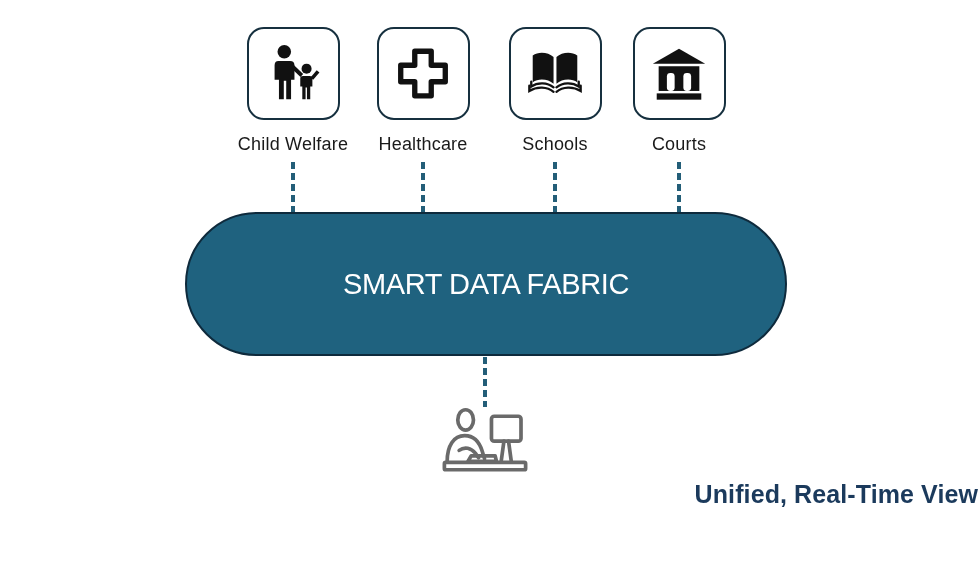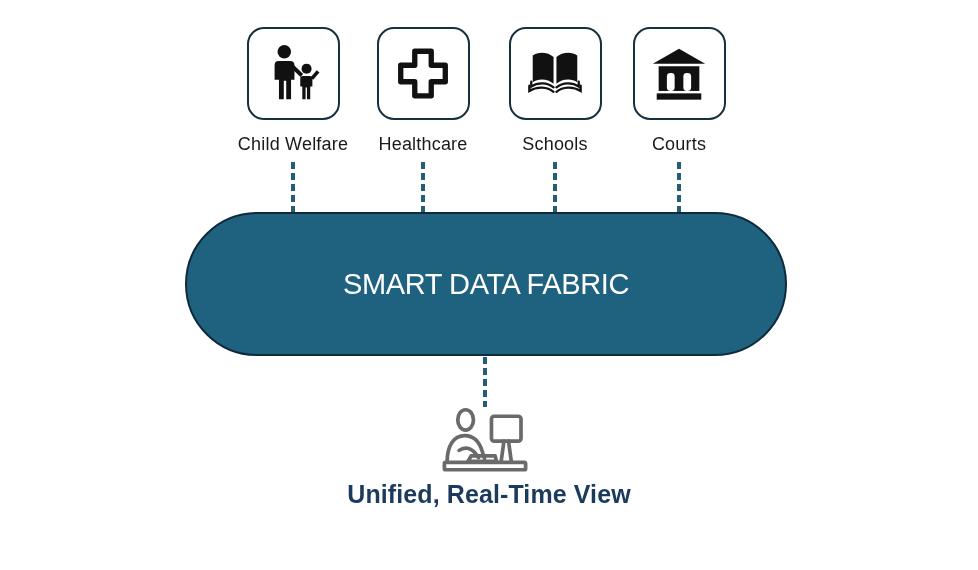--- a/index.html
+++ b/index.html
@@ -93,21 +93,21 @@
     height:72px;
     display:flex;
     align-items:center;
     justify-content:center;
   }
   .output-title{
     position:absolute;
     left:0;
     top:480px;
     width:978px;
-    text-align:center;
+    text-align:right;
     font-size:25px;
     font-weight:bold;
     color:#1B3A5C;
     letter-spacing:0.1px;
   }
 </style>
 </head>
 <body>
 
 <div class="canvas">

